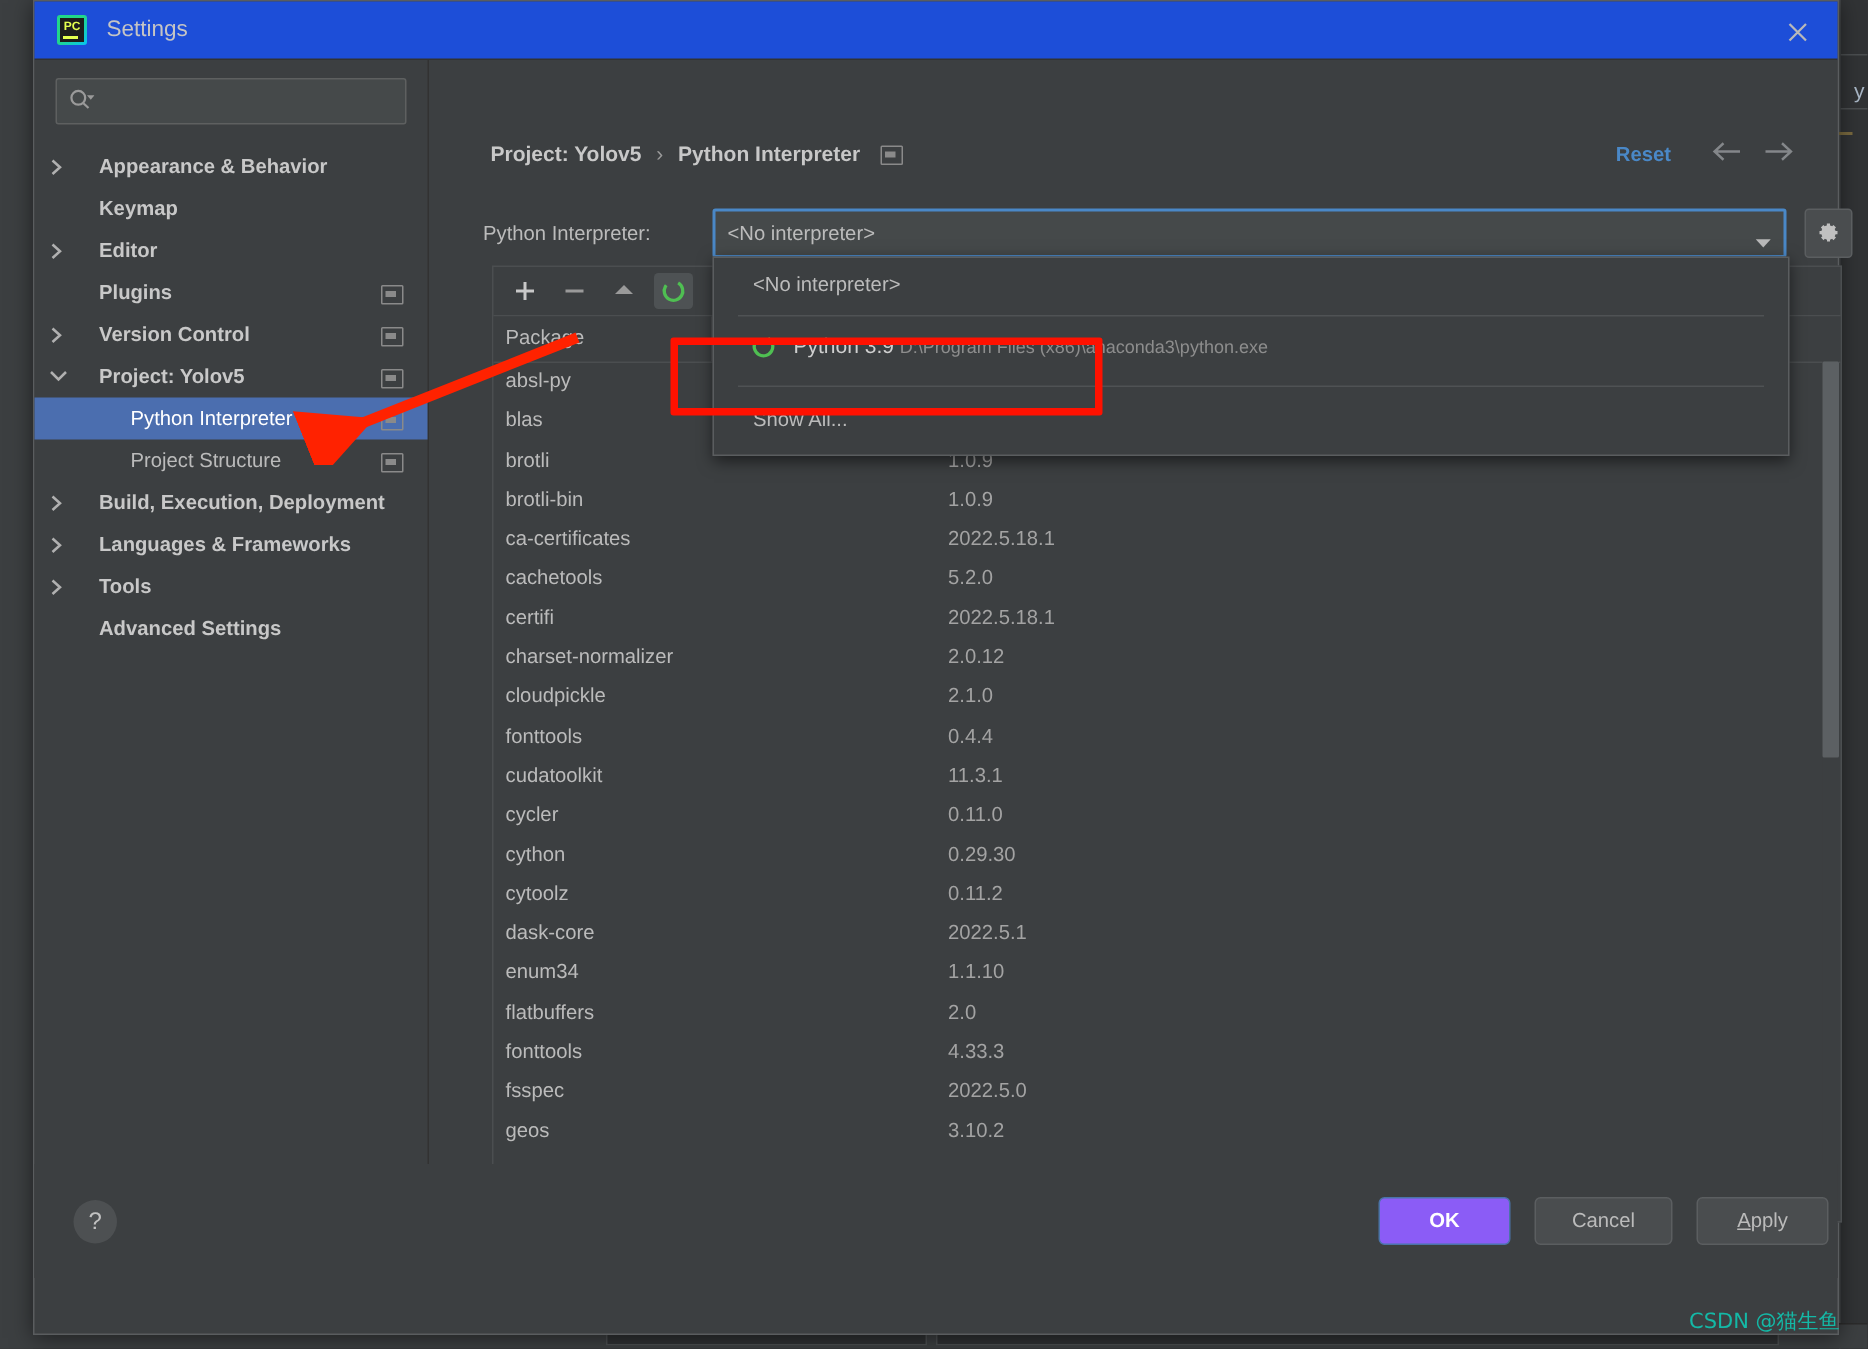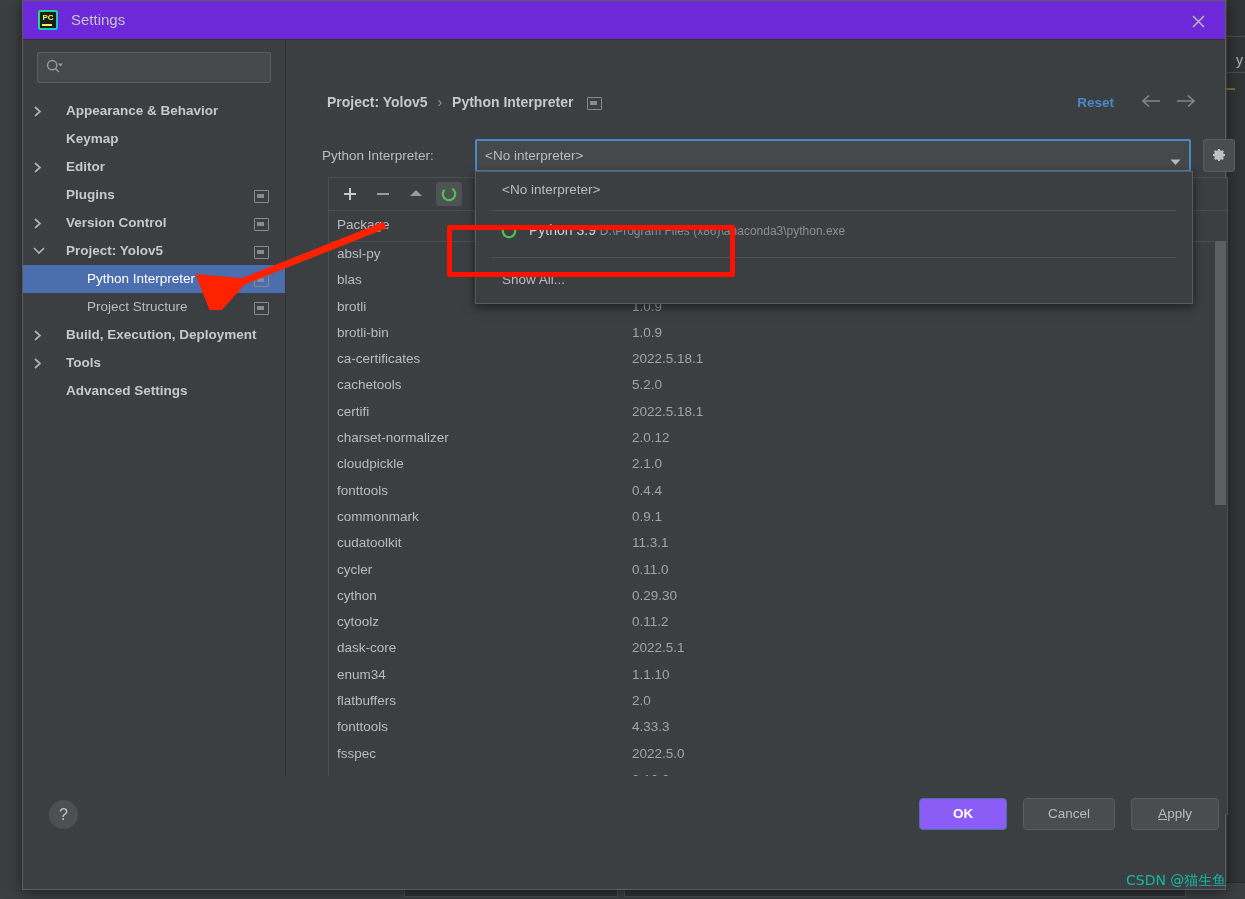--- a/index.html
+++ b/index.html
@@ -29,21 +29,21 @@
   .bg-right-div2{position:absolute;right:0;top:72px;width:18px;height:1px;background:#4b4e50;}
   .bg-bottom-bar{position:absolute;left:0;bottom:0;width:1245px;height:16px;background:#3c3f41;border-top:1px solid #2b2b2b;}
   .bg-bottom-seg{position:absolute;bottom:2px;height:12px;background:#2f3133;border:1px solid #4b4e50;}
 
   
   .dialog{
     position:absolute;left:22px;top:0;width:1204px;height:890px;
     background:#3c3f41;border:1px solid #5a5d5f;box-sizing:border-box;
     box-shadow:0 2px 14px rgba(0,0,0,.5);
   }
-  .titlebar{height:38px;position:relative;border-bottom:1px solid #323232;background:#6d28d9;}
+  .titlebar{height:38px;position:relative;border-bottom:1px solid #323232;background:#1d4ed8;}
   .pc-logo{position:absolute;left:15px;top:9px;width:20px;height:20px;border-radius:2px;
     background:linear-gradient(135deg,#21d789 0%,#21d789 45%,#07c3f2 100%);}
   .pc-logo::after{content:"PC";position:absolute;left:2px;top:2px;width:16px;height:16px;
     background:#1d1d1d;color:#e5ff4f;font-size:8px;font-weight:bold;line-height:11px;text-align:center;
     font-family:"Liberation Sans",sans-serif;}
   .pc-logo i{position:absolute;left:4px;bottom:4px;width:10px;height:2px;background:#e5ff4f;z-index:2;}
   .dlg-title{position:absolute;left:48px;top:10px;font-size:15px;color:#c5c5c5;}
   .dlg-close{position:absolute;right:14px;top:8px;width:26px;height:24px;cursor:default;}
   .dlg-close svg{display:block;margin:5px auto;}
 
@@ -219,20 +219,25 @@
             <div class="tree-item child"><span>Project Structure</span><span class="badge"></span></div>
             <div class="tree-item bold"><span class="arrow">
                 <svg width="10" height="11" viewBox="0 0 10 11">
                   <path d="M2 1 L7 5.5 L2 10" stroke="#b0b0b0" stroke-width="1.7" fill="none"></path>
                 </svg>
               </span><span>Build, Execution, Deployment</span></div>
             <div class="tree-item bold"><span class="arrow">
                 <svg width="10" height="11" viewBox="0 0 10 11">
                   <path d="M2 1 L7 5.5 L2 10" stroke="#b0b0b0" stroke-width="1.7" fill="none"></path>
                 </svg>
+              </span><span>Languages &amp; Frameworks</span></div>
+            <div class="tree-item bold"><span class="arrow">
+                <svg width="10" height="11" viewBox="0 0 10 11">
+                  <path d="M2 1 L7 5.5 L2 10" stroke="#b0b0b0" stroke-width="1.7" fill="none"></path>
+                </svg>
               </span><span>Tools</span></div>
             <div class="tree-item bold"><span>Advanced Settings</span></div>
           </div>
       </div>
 
       <div class="right">
 
         <div class="crumbs">
           <span>Project: Yolov5</span>
           <span class="sep">›</span>
@@ -334,24 +339,20 @@
                 <span class="name">charset-normalizer</span>
                 <span class="ver">2.0.12</span>
               </div>
               <div class="prow">
                 <span class="name">cloudpickle</span>
                 <span class="ver">2.1.0</span>
               </div>
               <div class="prow">
                 <span class="name">fonttools</span>
                 <span class="ver">0.4.4</span>
-              </div>
-              <div class="prow">
-                <span class="name">commonmark</span>
-                <span class="ver">0.9.1</span>
               </div>
               <div class="prow">
                 <span class="name">cudatoolkit</span>
                 <span class="ver">11.3.1</span>
               </div>
               <div class="prow">
                 <span class="name">cycler</span>
                 <span class="ver">0.11.0</span>
               </div>
               <div class="prow">

